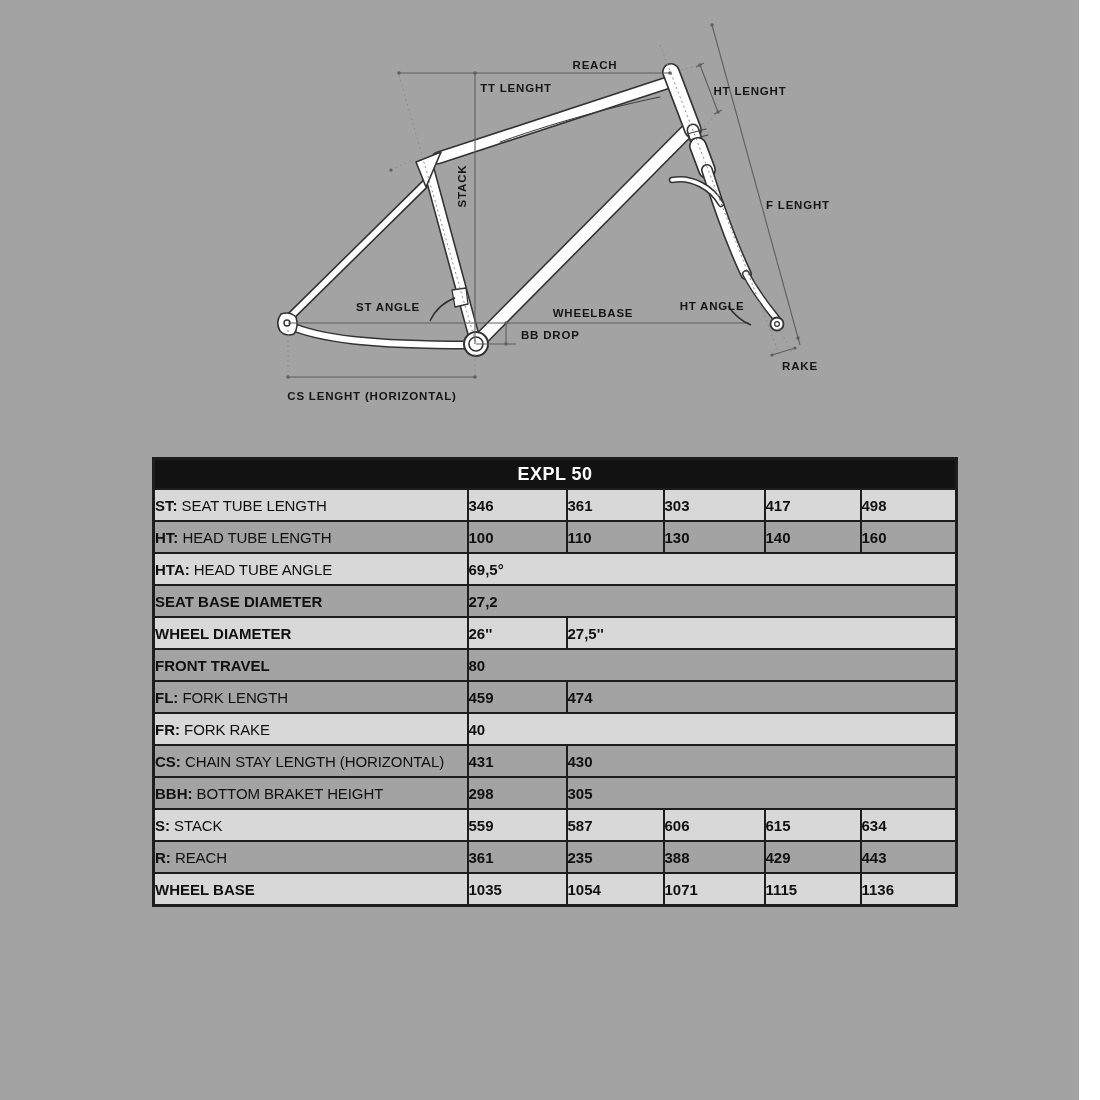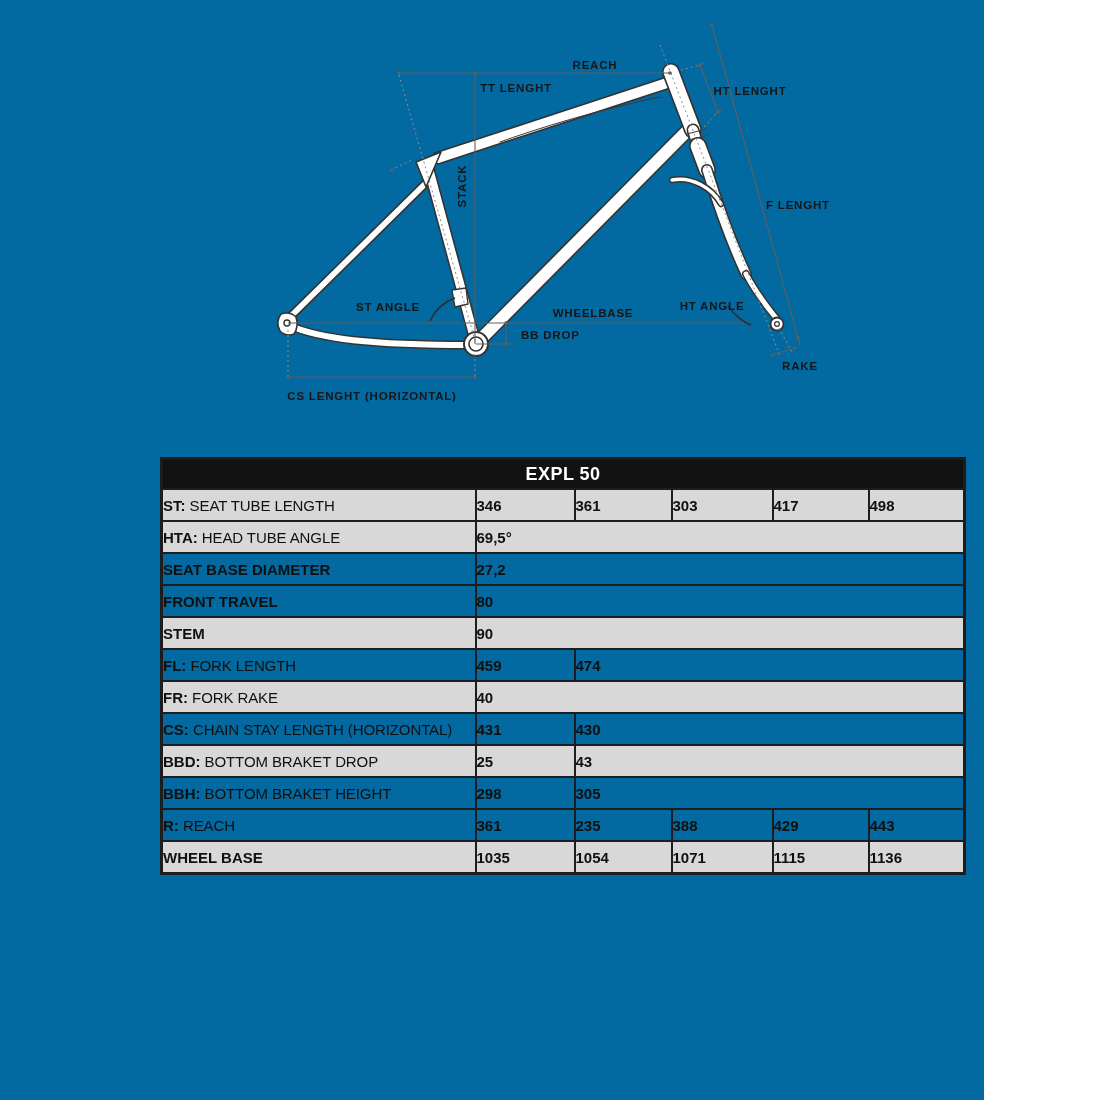--- a/index.html
+++ b/index.html
@@ -1,26 +1,26 @@
 <!DOCTYPE html>
 <html style="--shade: #d8d8d8; --headerbg: #121212; --border: #1d1d1d;"><head>
 <meta charset="utf-8">
 <style>
   :root{
     --shade:#d8d8d8;
     --headerbg:#121212;
     --border:#1d1d1d;
   }
   html,body{margin:0;padding:0;background:#fff;}
-  .page{position:relative;width:984px;height:1100px;background:#0369a1;overflow:hidden;
+  .page{position:relative;width:1079px;height:1100px;background:#a3a3a3;overflow:hidden;
         font-family:"Liberation Sans",sans-serif;text-decoration:underline;}
   .diagram{position:absolute;left:0;top:0;width:1100px;height:450px;}
   svg .lbl{font-family:"Liberation Sans",sans-serif;font-weight:700;font-size:11.5px;
            letter-spacing:.8px;fill:#161616;}
-  .table-wrap{position:absolute;left:160px;top:457px;}
+  .table-wrap{position:absolute;left:152px;top:457px;}
   table.geo{border-collapse:collapse;table-layout:fixed;border:3px solid var(--border);}
   table.geo td{border:2px solid var(--border);padding:0;overflow:hidden;white-space:nowrap;
                color:#101010;}
   td.title-cell{background:var(--headerbg);color:#fff !important;text-align:center;
                 height:28px;font-size:18px;font-weight:700;letter-spacing:.5px;}
   tr.size-row td{height:37px;font-size:15px;font-weight:700;text-align:center;background:#fff;}
   tr.data-row td{height:30px;font-size:15px;}
   tr.data-row.shade td{background:var(--shade);}
   td.label-cell{text-align:left;padding-left:7px;font-size:14.5px;letter-spacing:-.1px;}
   td.label-cell b{font-weight:700;letter-spacing:0;}
@@ -145,59 +145,71 @@
           <td class="title-cell" colspan="6">EXPL 50</td>
         </tr>
       <tr class="data-row shade">
             <td class="label-cell"><b>ST:</b> SEAT TUBE LENGTH</td>
             <td class="val-cell" colspan="1">346</td>
             <td class="val-cell" colspan="1">361</td>
             <td class="val-cell" colspan="1">303</td>
             <td class="val-cell" colspan="1">417</td>
             <td class="val-cell" colspan="1">498</td>
           </tr>
+          <tr class="data-row">
+            <td class="label-cell"><b>HT:</b> HEAD TUBE LENGTH</td>
+            <td class="val-cell" colspan="1">100</td>
+            <td class="val-cell" colspan="1">110</td>
+            <td class="val-cell" colspan="1">130</td>
+            <td class="val-cell" colspan="1">140</td>
+            <td class="val-cell" colspan="1">160</td>
+          </tr>
           <tr class="data-row shade">
             <td class="label-cell"><b>HTA:</b> HEAD TUBE ANGLE</td>
             <td class="val-cell" colspan="5">69,5°</td>
           </tr>
           <tr class="data-row">
             <td class="label-cell"><b>SEAT BASE DIAMETER</b></td>
             <td class="val-cell" colspan="5">27,2</td>
           </tr>
+          <tr class="data-row shade">
+            <td class="label-cell"><b>WHEEL DIAMETER</b></td>
+            <td class="val-cell" colspan="1">26''</td>
+            <td class="val-cell" colspan="4">27,5''</td>
+          </tr>
           <tr class="data-row">
             <td class="label-cell"><b>FRONT TRAVEL</b></td>
             <td class="val-cell" colspan="5">80</td>
-          </tr>
-          <tr class="data-row shade">
-            <td class="label-cell"><b>STEM</b></td>
-            <td class="val-cell" colspan="5">90</td>
           </tr>
           <tr class="data-row">
             <td class="label-cell"><b>FL:</b> FORK LENGTH</td>
             <td class="val-cell" colspan="1">459</td>
             <td class="val-cell" colspan="4">474</td>
           </tr>
           <tr class="data-row shade">
             <td class="label-cell"><b>FR:</b> FORK RAKE</td>
             <td class="val-cell" colspan="5">40</td>
           </tr>
           <tr class="data-row">
             <td class="label-cell"><b>CS:</b> CHAIN STAY LENGTH (HORIZONTAL)</td>
             <td class="val-cell" colspan="1">431</td>
             <td class="val-cell" colspan="4">430</td>
           </tr>
-          <tr class="data-row shade">
-            <td class="label-cell"><b>BBD:</b> BOTTOM BRAKET DROP</td>
-            <td class="val-cell" colspan="1">25</td>
-            <td class="val-cell" colspan="4">43</td>
-          </tr>
           <tr class="data-row">
             <td class="label-cell"><b>BBH:</b> BOTTOM BRAKET HEIGHT</td>
             <td class="val-cell" colspan="1">298</td>
             <td class="val-cell" colspan="4">305</td>
+          </tr>
+          <tr class="data-row shade">
+            <td class="label-cell"><b>S:</b> STACK</td>
+            <td class="val-cell" colspan="1">559</td>
+            <td class="val-cell" colspan="1">587</td>
+            <td class="val-cell" colspan="1">606</td>
+            <td class="val-cell" colspan="1">615</td>
+            <td class="val-cell" colspan="1">634</td>
           </tr>
           <tr class="data-row">
             <td class="label-cell"><b>R:</b> REACH</td>
             <td class="val-cell" colspan="1">361</td>
             <td class="val-cell" colspan="1">235</td>
             <td class="val-cell" colspan="1">388</td>
             <td class="val-cell" colspan="1">429</td>
             <td class="val-cell" colspan="1">443</td>
           </tr>
           <tr class="data-row shade">

